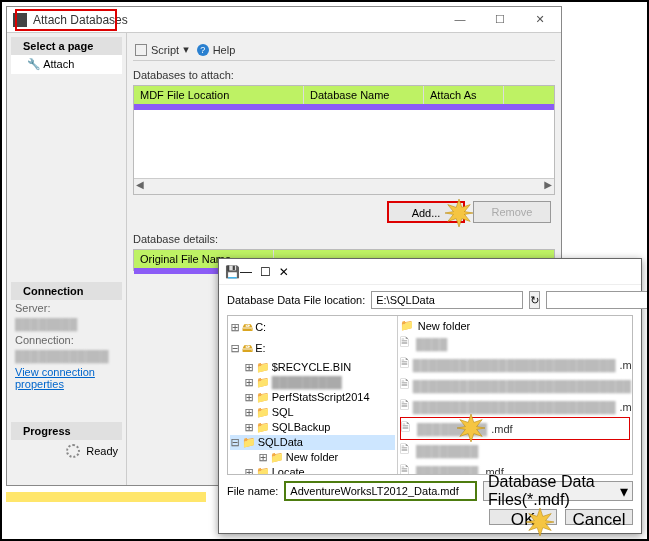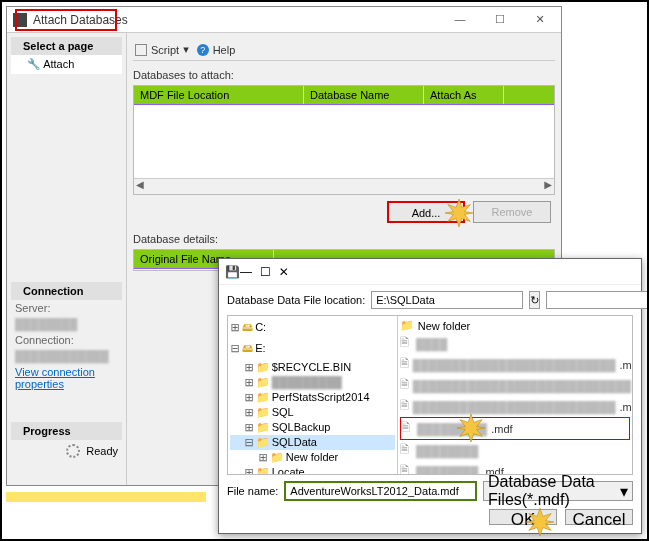--- a/index.html
+++ b/index.html
@@ -28,21 +28,21 @@
 .spinner { width: 14px; height: 14px; border: 2px dotted #888; border-radius: 50%; }
 
 .content { flex: 1; background: #f0f0f0; padding: 6px; font-size: 11px; }
 .toolbar { display: flex; gap: 8px; padding: 4px 2px; border-bottom: 1px solid #ccc; }
 .tool-item { display: flex; align-items: center; gap: 4px; color: #333; }
 .help-icon { width: 12px; height: 12px; background: #2a80d0; border-radius: 50%; color: #fff; font-size: 9px; text-align: center; line-height: 12px; }
 .script-icon { width: 12px; height: 12px; border: 1px solid #888; }
 
 .field-label { margin: 8px 0 4px; color: #333; }
 .grid { background: #fff; border: 1px solid #bbb; height: 110px; position: relative; }
-.grid-header { display: flex; background: #84cc16; border-bottom: 1px solid #8b5cf6; font-size: 11px; }
+.grid-header { display: flex; background: #bef264; border-bottom: 6px solid #8b5cf6; font-size: 11px; }
 .grid-header > div { padding: 3px 6px; border-right: 1px solid #ddd; }
 .gh1 { width: 170px; }
 .gh2 { width: 120px; }
 .gh3 { width: 80px; }
 .grid-scroll { position: absolute; bottom: 0; left: 0; right: 0; height: 16px; background: #f0f0f0; border-top: 1px solid #ccc; display: flex; justify-content: space-between; padding: 0 2px; color: #666; font-size: 10px;}
 .btn-row { display: flex; justify-content: flex-end; gap: 8px; margin: 6px 4px 10px; }
 .btn { min-width: 78px; height: 22px; background: #e8e8e8; border: 1px solid #999; font-size: 11px; text-align: center; line-height: 20px; cursor: pointer; }
 .btn.add { border: 2px solid #d00; position: relative; }
 .btn.disabled { color: #aaa; }
 .star { position: absolute; width: 28px; height: 28px; pointer-events: none; }
@@ -186,21 +186,21 @@
     </div>
     <div class="browser">
       <div class="tree">
         <div class="tree-item"><span class="exp">⊞</span><span class="fold">🖴</span><span>C:</span></div>
         <div class="tree-item"><span class="exp">⊟</span><span class="fold">🖴</span><span>E:</span></div>
         <div class="tree-item" style="padding-left:14px"><span class="exp">⊞</span><span class="fold">📁</span><span>$RECYCLE.BIN</span></div>
         <div class="tree-item" style="padding-left:14px"><span class="exp">⊞</span><span class="fold">📁</span><span class="blur" style="filter:blur(1px);color:#aaa">█████████</span></div>
         <div class="tree-item" style="padding-left:14px"><span class="exp">⊞</span><span class="fold">📁</span><span>PerfStatsScript2014</span></div>
         <div class="tree-item" style="padding-left:14px"><span class="exp">⊞</span><span class="fold">📁</span><span>SQL</span></div>
         <div class="tree-item" style="padding-left:14px"><span class="exp">⊞</span><span class="fold">📁</span><span>SQLBackup</span></div>
-        <div class="tree-item sel" style="padding-left:14px"><span class="exp">⊟</span><span class="fold">📁</span><span>SQLData</span></div>
+        <div class="tree-item sel" style=""><span class="exp">⊟</span><span class="fold">📁</span><span>SQLData</span></div>
         <div class="tree-item" style="padding-left:28px"><span class="exp">⊞</span><span class="fold">📁</span><span>New folder</span></div>
         <div class="tree-item" style="padding-left:14px"><span class="exp">⊞</span><span class="fold">📁</span><span>Locate</span></div>
 
       </div>
       <div class="file-list">
         <div class="file-row">
             <span class="folder-i">📁</span>
             <span>New folder</span>
           </div>
         <div class="file-row">

